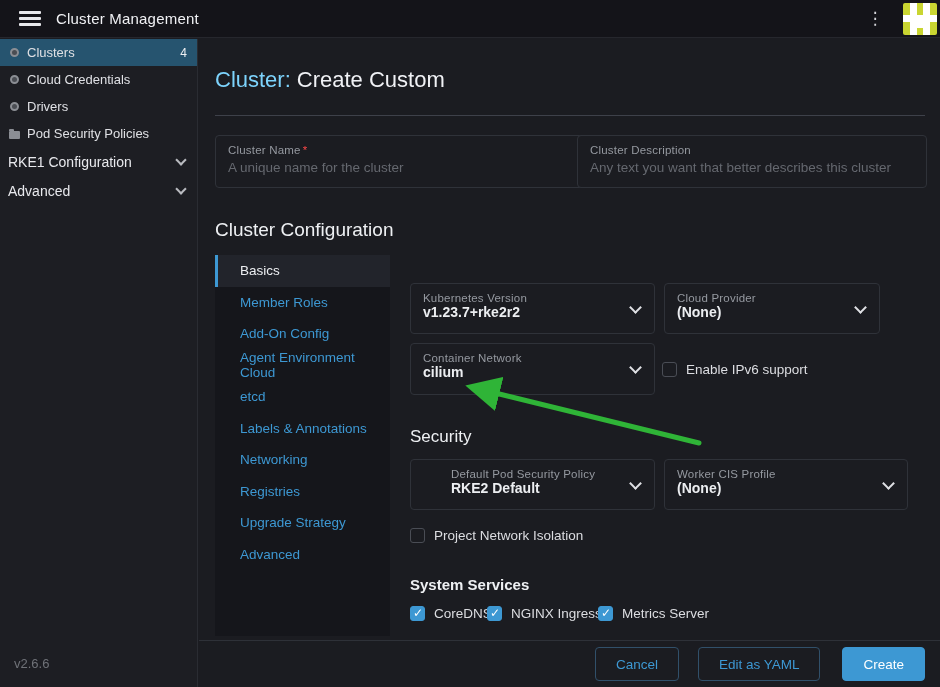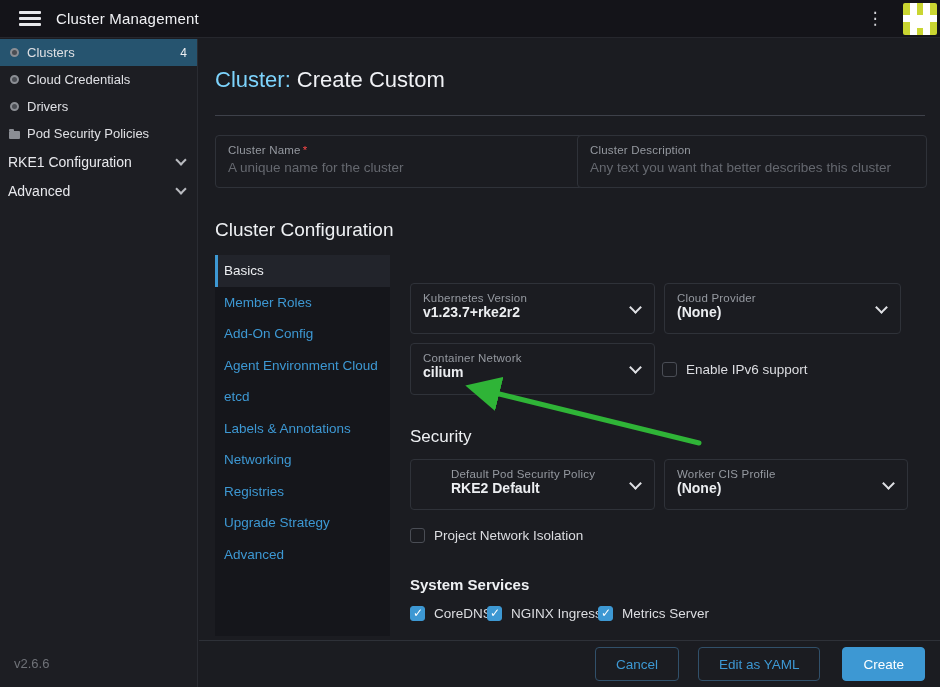--- a/index.html
+++ b/index.html
@@ -60,21 +60,21 @@
   .field-label .req { color:#f64747; margin-left:2px; }
   .field-placeholder { font-size:13.5px; color:#65686f; margin-top:4px; }
   .field-value { font-size:14px; color:#eceef1; font-weight:bold; }
   .select-box { cursor:pointer; }
   .select-chev { position:absolute; right:14px; top:50%; margin-top:-6px; width:9px; height:9px; border-right:2px solid #dfe0e4; border-bottom:2px solid #dfe0e4; transform:rotate(45deg); }
 
   .section-heading { position:absolute; font-size:19px; color:#eef0f3; font-weight:500; }
 
   
   .tabstrip { position:absolute; left:16px; top:216px; width:175px; height:381px; background:#15161b; }
-  .tab { height:31.5px; display:flex; align-items:center; padding-left:6px; font-size:13.5px; color:#3d98d3; cursor:pointer; border-left:3px solid transparent; }
+  .tab { height:31.5px; display:flex; align-items:center; padding-left:22px; font-size:13.5px; color:#3d98d3; cursor:pointer; border-left:3px solid transparent; }
   .tab.active { background:#22242b; color:#eceef1; border-left:3px solid #3d98d3; }
 
   
   .cb-row { position:absolute; display:flex; align-items:center; cursor:pointer; }
   .cb { width:15px; height:15px; border-radius:3px; border:1px solid #4a4d55; margin-right:9px; flex:0 0 auto; position:relative; }
   .cb.checked { background:#3d98d3; border-color:#3d98d3; }
   .cb.checked::after { content:"✓"; position:absolute; left:2px; top:-1px; font-size:12px; color:#fff; font-weight:bold; }
   .cb-label { font-size:13.5px; color:#dcdde1; }
 
   
@@ -197,21 +197,21 @@
     <div class="tab">Registries</div>
     <div class="tab">Upgrade Strategy</div>
     <div class="tab">Advanced</div>
   </div>
 
   <div class="field-box select-box" style="left:211px; top:244px; width:245px; height:51px;">
     <div class="field-label">Kubernetes Version</div>
     <div class="field-value">v1.23.7+rke2r2</div>
     <span class="select-chev"></span>
   </div>
-  <div class="field-box select-box" style="left:465px; top:244px; width:237px; height:51px;">
+  <div class="field-box select-box" style="left:465px; top:244px; width:216px; height:51px;">
     <div class="field-label">Cloud Provider</div>
     <div class="field-value">(None)</div>
     <span class="select-chev"></span>
   </div>
   <div class="field-box select-box" style="left:211px; top:304px; width:245px; height:52px;">
     <div class="field-label">Container Network</div>
     <div class="field-value">cilium</div>
     <span class="select-chev"></span>
   </div>
 

